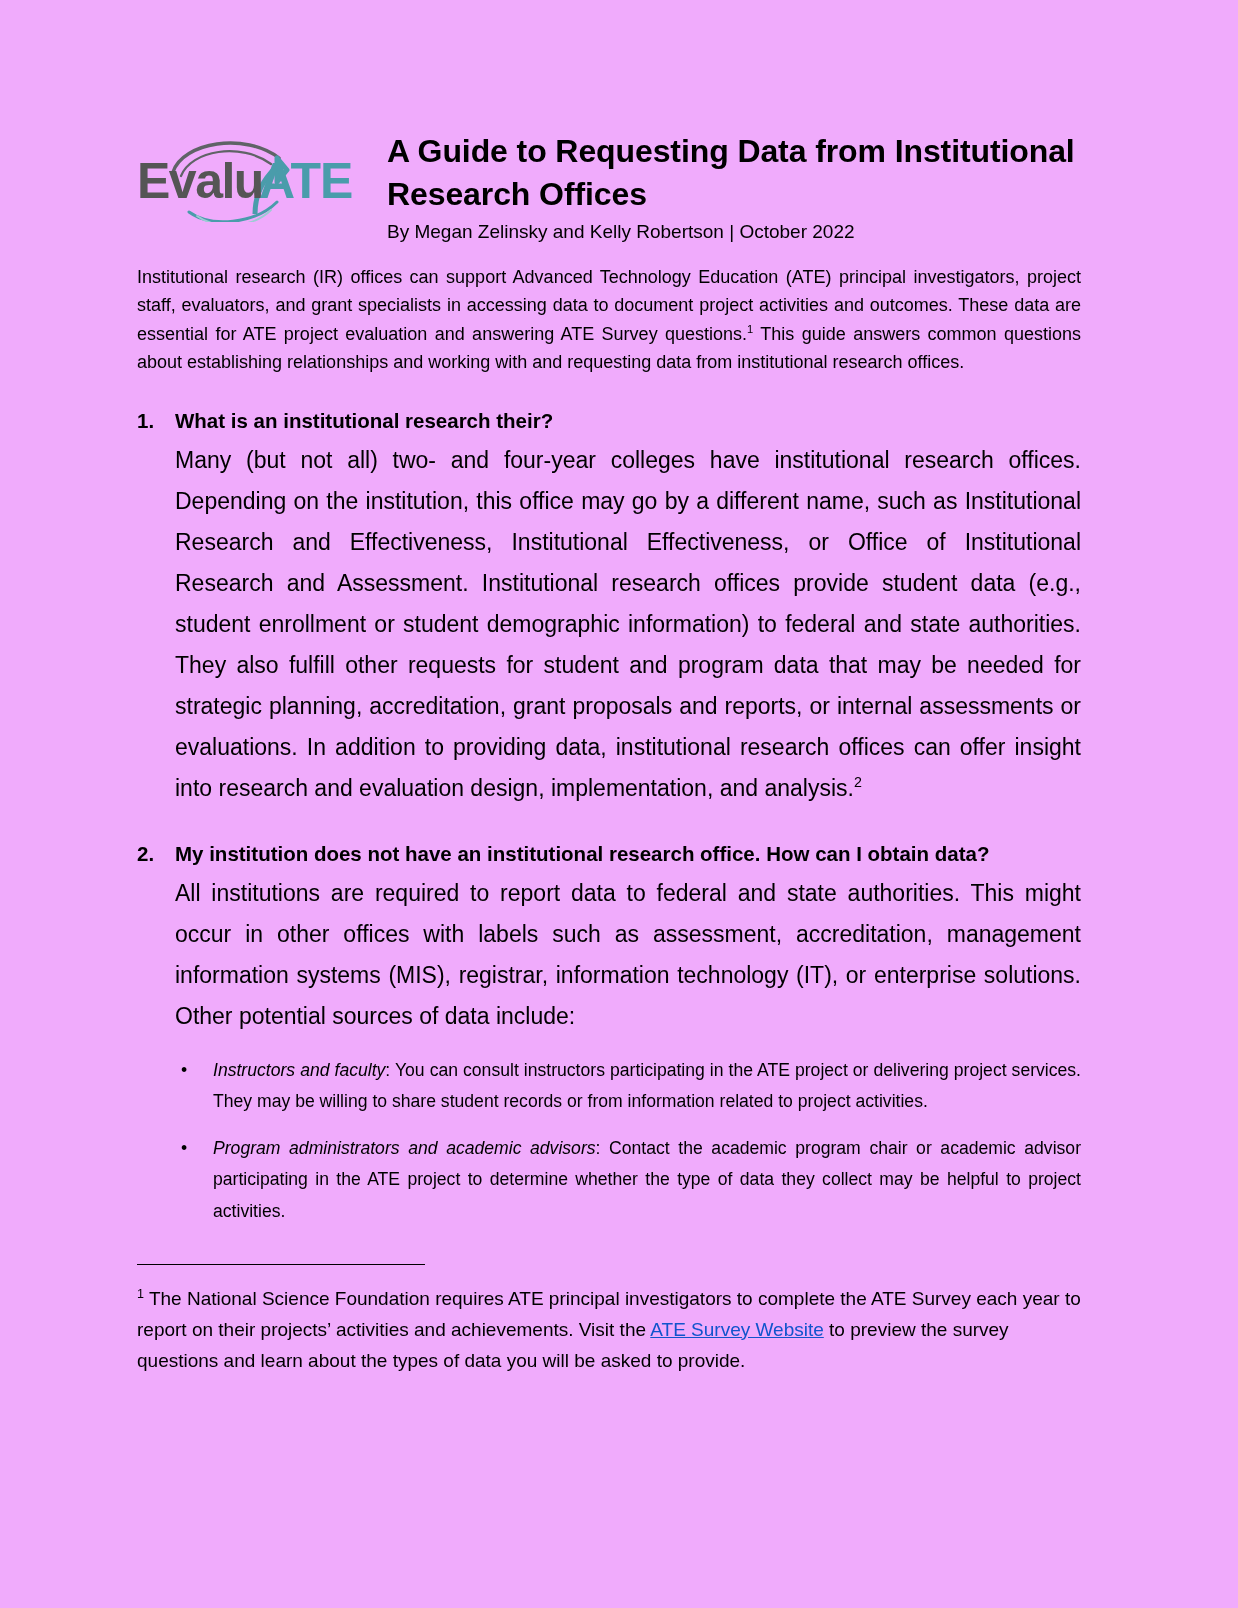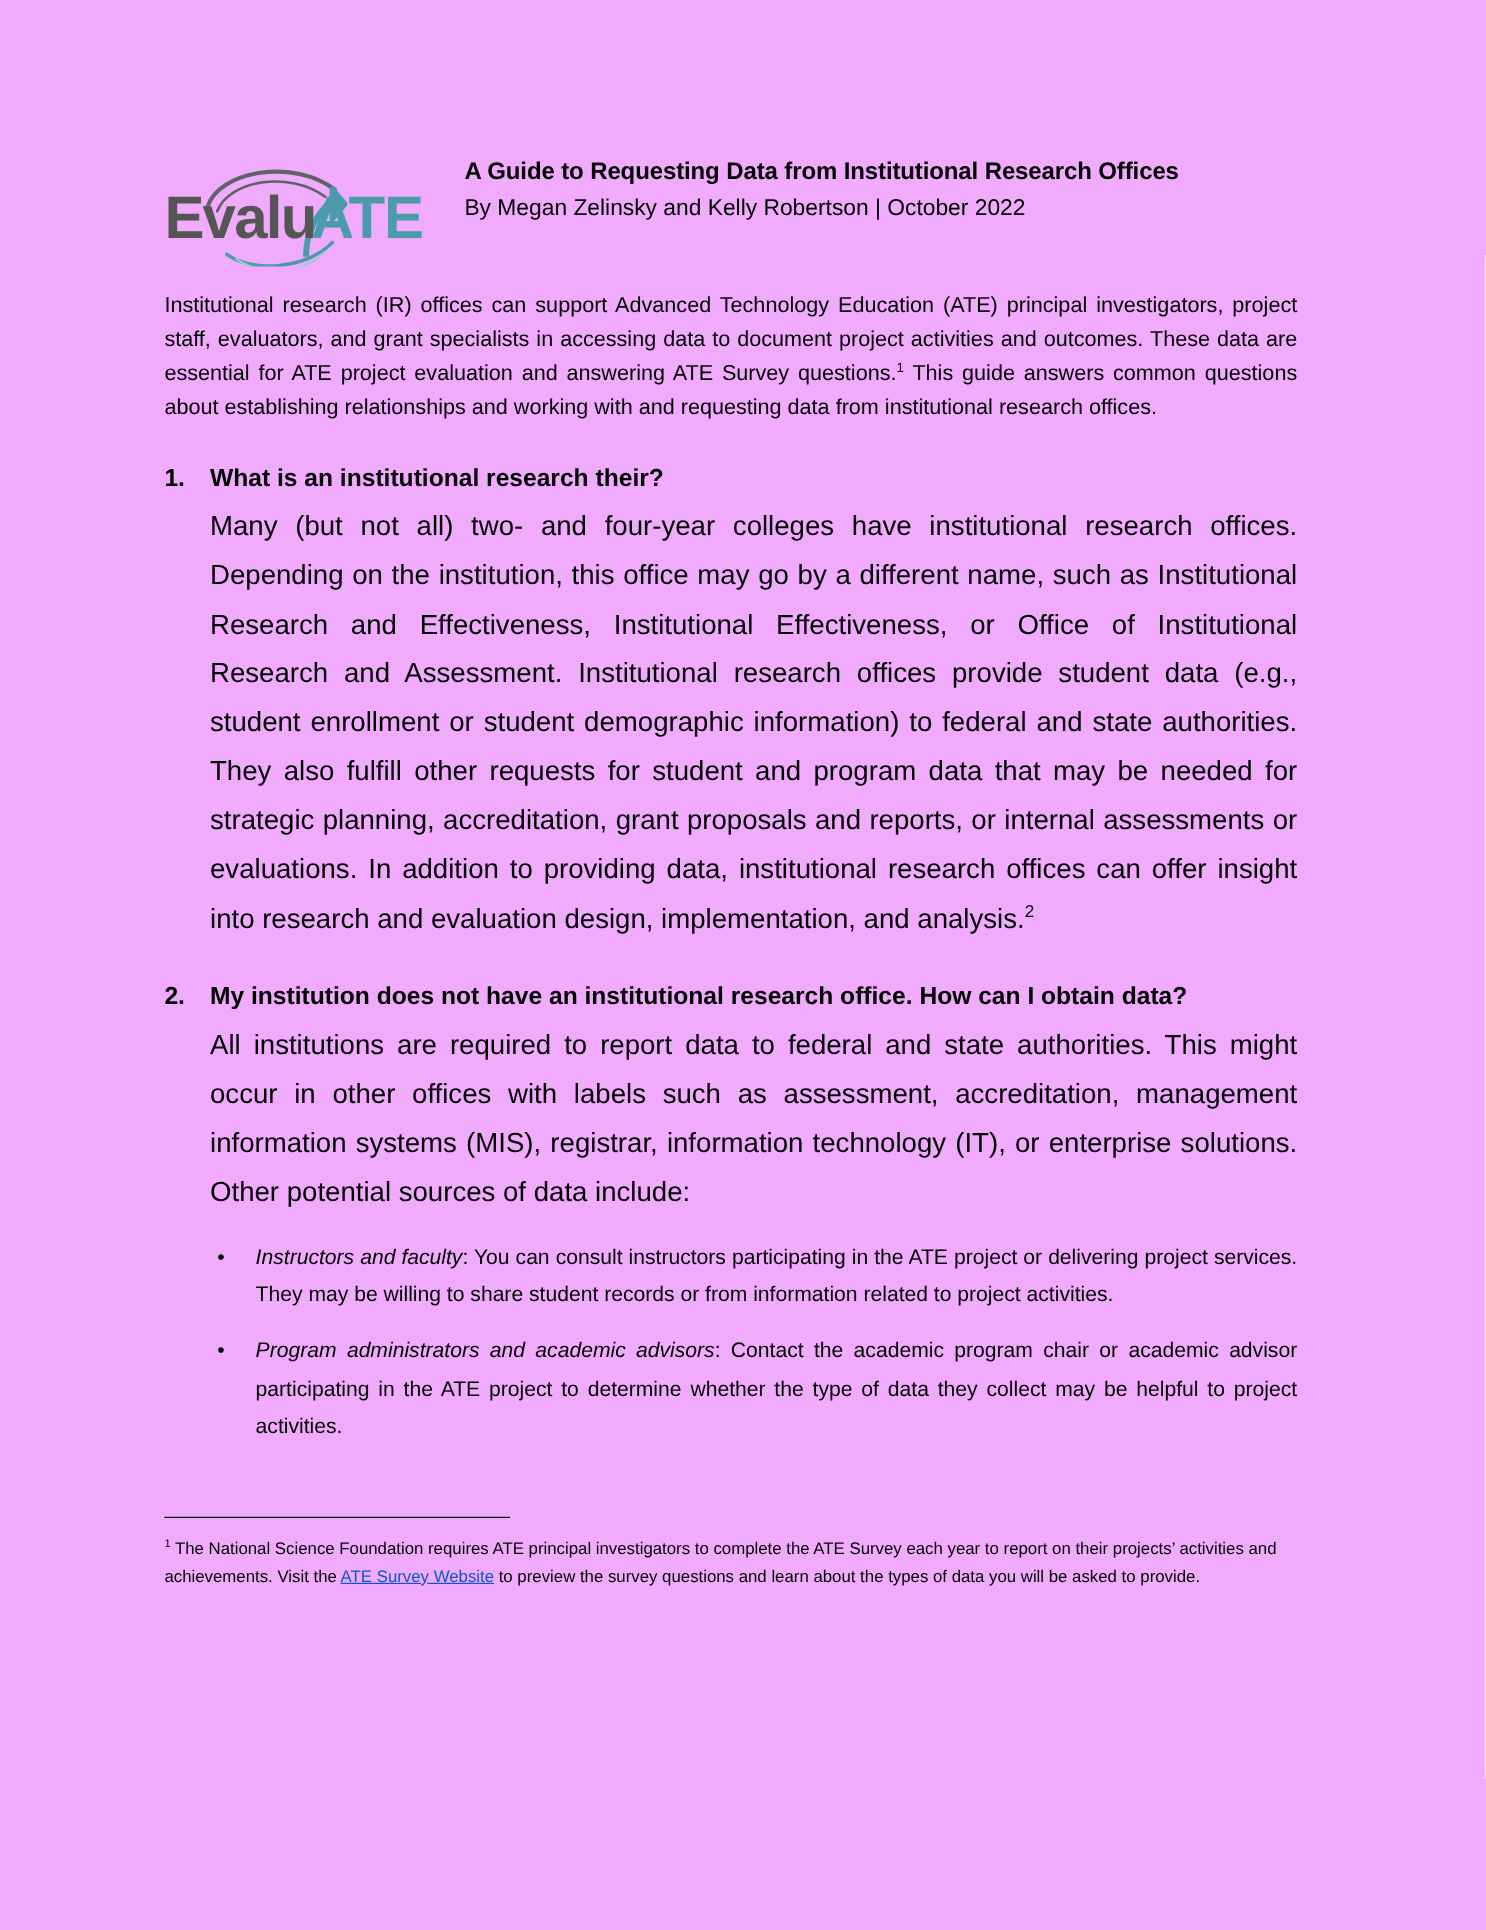--- a/index.html
+++ b/index.html
@@ -38,21 +38,21 @@
     padding-top: 8px;
   }
   .logo svg { display: block; }
 
   .title-block {
     flex: 1 1 auto;
     padding-left: 18px;
     padding-top: 2px;
   }
   .doc-title {
-    font-size: 20px;
+    font-size: 32px;
     font-weight: bold;
     line-height: 1.33;
     letter-spacing: -0.1px;
     color: #000000;
     margin: 0 0 2px 0;
   }
   .doc-byline {
     font-size: 19px;
     line-height: 1.35;
     color: #000000;
@@ -136,21 +136,21 @@
     top: 1264px;
     width: 944px;
   }
   .fn-rule {
     width: 288px;
     height: 0;
     border-top: 1.3px solid #000000;
     margin: 0 0 14px 0;
   }
   .footnote {
-    font-size: 14px;
+    font-size: 19px;
     line-height: 1.62;
     text-align: left;
     color: #000000;
     margin-bottom: 14px;
   }
   .footnote sup.fn { font-size: 0.66em; }
 
   a.doclink {
     color: #1154cc;
     text-decoration: underline;

